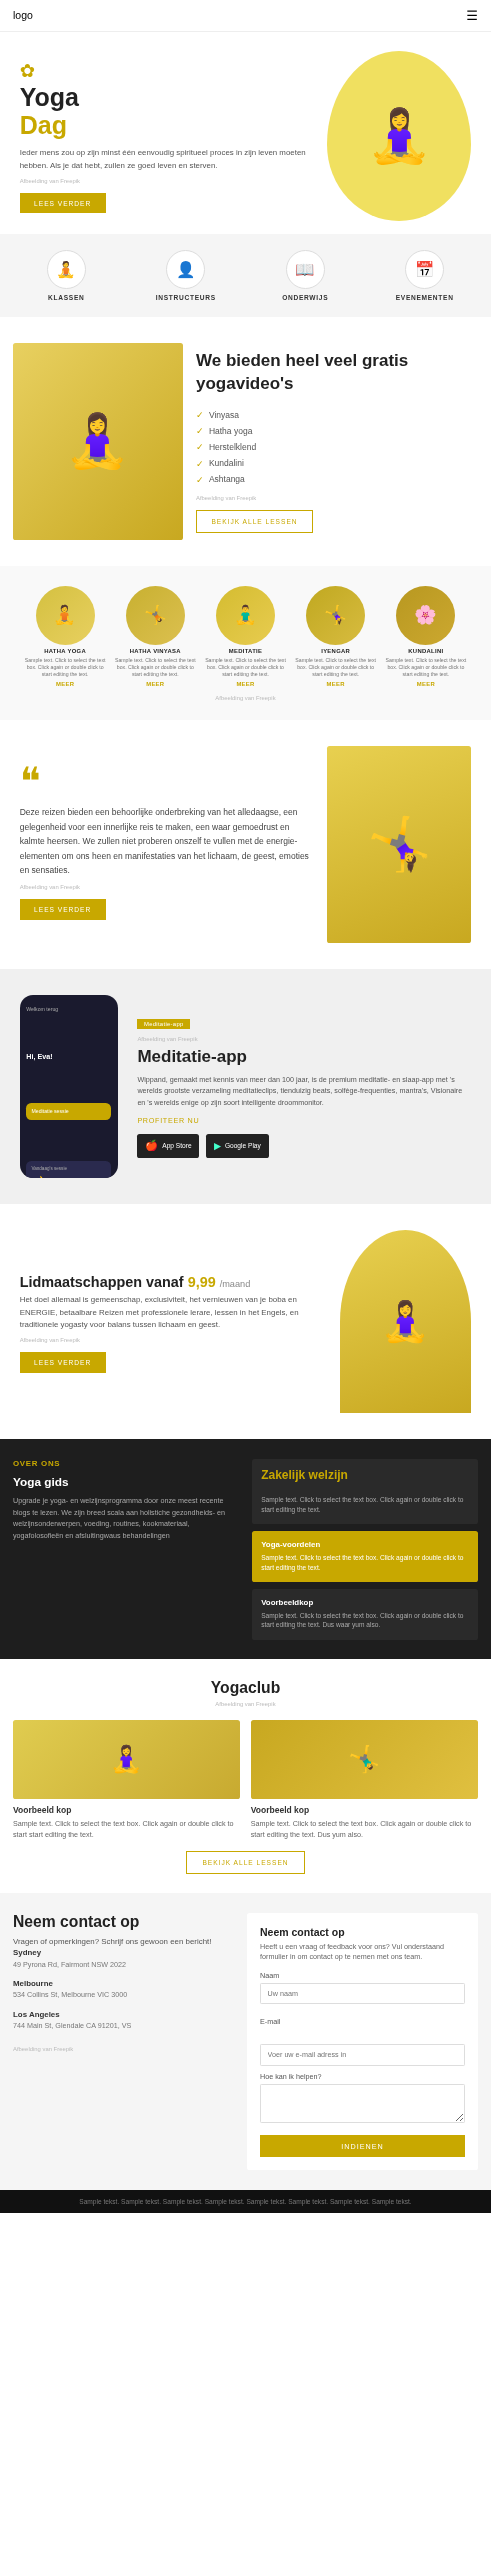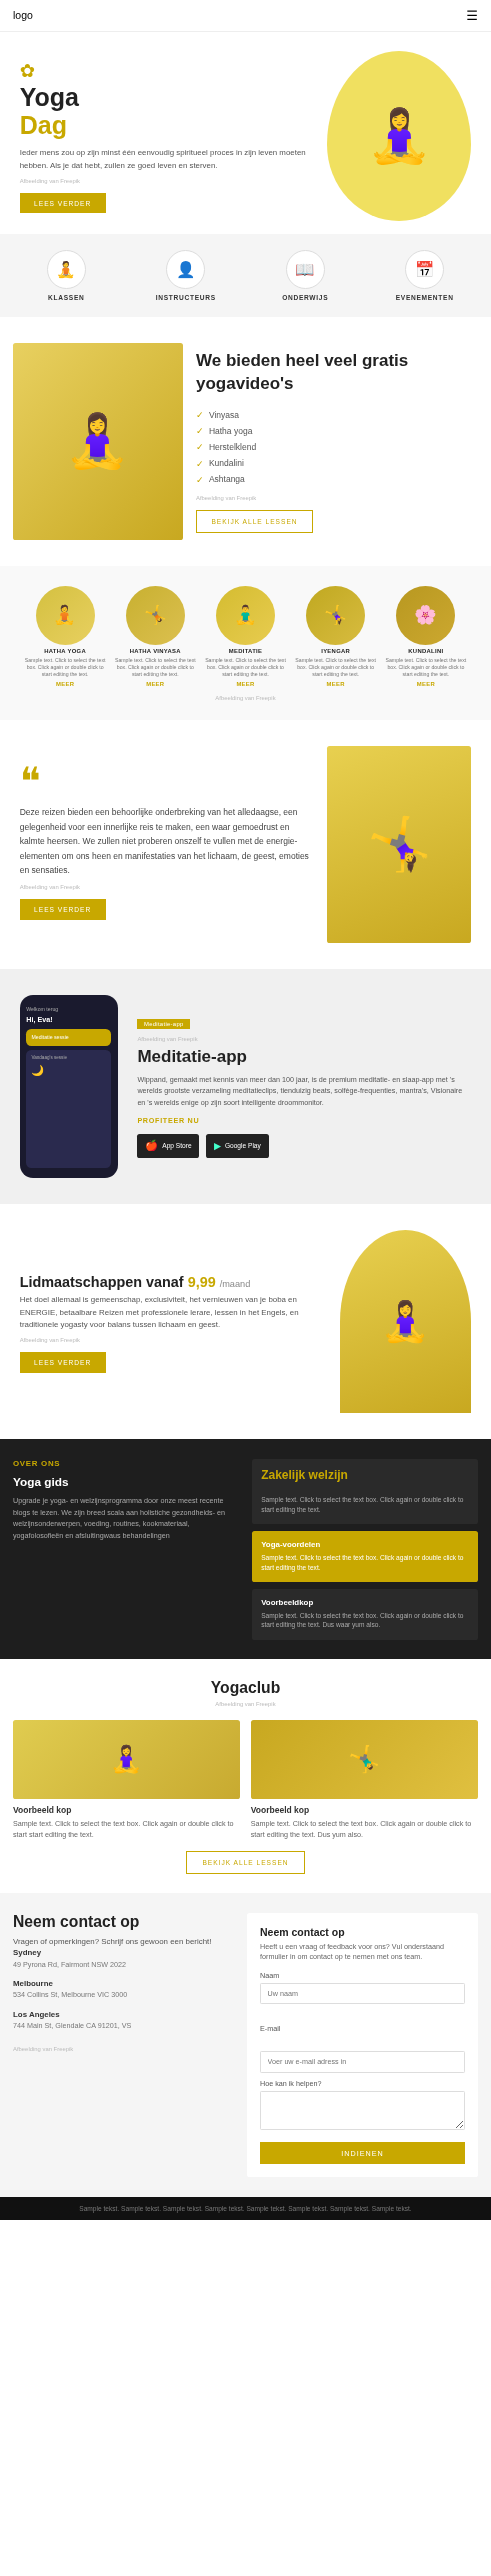--- a/index.html
+++ b/index.html
@@ -125,37 +125,37 @@
   <div style="flex:1;">
     <div style="font-size:39px; color:#c8a800; line-height:0.6; margin-bottom:11.8px;">❝</div>
     <p style="font-size:8.5px; color:#444; line-height:1.7; margin-bottom:6.6px;">Deze reizen bieden een behoorlijke onderbreking van het alledaagse, een gelegenheid voor een innerlijke reis te maken, een waar gemoedrust en kalmte heersen. We zullen niet proberen onszelf te vullen met de energie-elementen om ons heen en manifestaties van het lichaam, de geest, emoties en sensaties.</p>
     <span style="font-size:5.9px; color:#bbb; display:block; margin-bottom:9.2px;">Afbeelding van Freepik</span>
     <button style="background:#c8a800; color:#fff; border:none; padding:6.6px 14.4px; font-size:6.6px; letter-spacing:1px; cursor:pointer;">LEES VERDER</button>
   </div>
   <div style="width:144px; height:197px; flex-shrink:0; background:linear-gradient(160deg,#e8d050,#c8a820); border-radius:2.6px; display:flex; align-items:center; justify-content:center; font-size:52px;">🤸‍♀️</div>
 </section>
 
 <section style="background:#f0f0f0; display:flex; align-items:center; padding:26px 19.7px; gap:19.7px;">
-  <div style="width:98px; height:183px; background:#1a1a2e; border-radius:13px; flex-shrink:0; display:flex; flex-direction:column; padding:10.5px 6.6px; overflow:hidden;">
+  <div style="width:98px; height:183px; background:#1a1a2e; border-radius:13px; flex-shrink:0; display:flex; flex-direction:column; padding:10.5px 6.6px; overflow:hidden;gap:37px;">
     <div style="color:#aaa; font-size:5.2px; margin-bottom:2.6px;">Welkom terug</div>
     <div style="color:#fff; font-size:7.2px; font-weight:bold; margin-bottom:5.2px;">Hi, Eva!</div>
     <div style="background:#c8a800; border-radius:5.2px; padding:5.2px; margin-bottom:3.9px;">
       <div style="color:#fff; font-size:5.2px; line-height:1.4;">Meditatie sessie</div>
     </div>
     <div style="background:#2a2a4e; border-radius:5.2px; padding:5.2px; flex:1;">
       <div style="color:#aaa; font-size:4.6px; line-height:1.4;">Vandaag's sessie</div>
       <div style="color:#c8a800; font-size:10.5px; margin-top:2.6px;">🌙</div>
     </div>
   </div>
   <div style="flex:1;">
     <div style="background:#c8a800; color:#fff; font-size:5.9px; padding:2px 6.6px; display:inline-block; margin-bottom:6.6px; letter-spacing:0.3px;">Meditatie-app</div>
     <span style="font-size:5.9px; color:#bbb; display:block; margin-bottom:5.2px;">Afbeelding van Freepik</span>
     <h2 style="font-size:17px; font-weight:bold; color:#222; margin-bottom:6.6px;">Meditatie-app</h2>
     <p style="font-size:7.2px; color:#555; line-height:1.6; margin-bottom:7.9px;">Wippand, gemaakt met kennis van meer dan 100 jaar, is de premium meditatie- en slaap-app met 's werelds grootste verzameling meditatieclips, tienduizig beats, solfège-frequenties, mantra's, Visionaire en 's werelds enige op zijn soort intelligente droommonitor.</p>
-    <div style="font-size:7.2px; letter-spacing:0.7px; color:#c8a800; font-weight:bold; margin-bottom:9.2px;">PROFITEER NU</div>
+    <div style="font-size:7.2px; letter-spacing:0.7px; color:#c8a800; font-weight:normal; margin-bottom:9.2px;">PROFITEER NU</div>
     <div style="display:flex; gap:6.6px;">
       <div style="display:flex; align-items:center; gap:3.9px; background:#222; color:#fff; padding:5.2px 7.9px; border-radius:2.6px; font-size:6.6px; cursor:pointer;">
         <span style="font-size:10.5px;">🍎</span>
         <span>App Store</span>
       </div>
       <div style="display:flex; align-items:center; gap:3.9px; background:#222; color:#fff; padding:5.2px 7.9px; border-radius:2.6px; font-size:6.6px; cursor:pointer;">
         <span style="font-size:9.2px; color:#4fc;">▶</span>
         <span>Google Play</span>
       </div>
     </div>
@@ -233,21 +233,21 @@
     </div>
     <div style="margin-bottom:9.2px;">
       <div style="font-size:7.9px; font-weight:bold; color:#333; margin-bottom:2.6px;">Los Angeles</div>
       <div style="font-size:7.2px; color:#777; line-height:1.4;">744 Main St, Glendale CA 91201, VS</div>
     </div>
     <span style="font-size:5.9px; color:#bbb;">Afbeelding van Freepik</span>
   </div>
   <div style="flex:1; background:#fff; padding:13px; border-radius:2.6px;">
     <h3 style="font-size:10.5px; font-weight:bold; color:#222; margin-bottom:3.9px;">Neem contact op</h3>
     <p style="font-size:7.2px; color:#666; margin-bottom:9.2px; line-height:1.4;">Heeft u een vraag of feedback voor ons? Vul onderstaand formulier in om contact op te nemen met ons team.</p>
-    <div style="margin-bottom:20px;">
+    <div style="margin-bottom:13px;">
       <label style="font-size:7.2px; color:#555; margin-bottom:2.6px; display:block;">Naam</label>
       <input type="text" style="width: 100%; border: 0.7px solid rgb(221, 221, 221); padding: 5.2px 6.6px; font-size: 7.2px; border-radius: 1.3px; outline: none;" placeholder="Uw naam">
     </div>
     <div style="margin-bottom:6.6px;">
       <label style="font-size:7.2px; color:#555; margin-bottom:18px; display:block;">E-mail</label>
       <input type="email" style="width: 100%; border: 0.7px solid rgb(221, 221, 221); padding: 5.2px 6.6px; font-size: 7.2px; border-radius: 1.3px; outline: none;" placeholder="Voer uw e-mail adress in">
     </div>
     <div style="margin-bottom:6.6px;">
       <label style="font-size:7.2px; color:#555; margin-bottom:2.6px; display:block;">Hoe kan ik helpen?</label>
       <textarea style="width: 100%; border: 0.7px solid rgb(221, 221, 221); padding: 5.2px 6.6px; font-size: 7.2px; border-radius: 1.3px; height: 39px; resize: vertical; outline: none;"></textarea>

